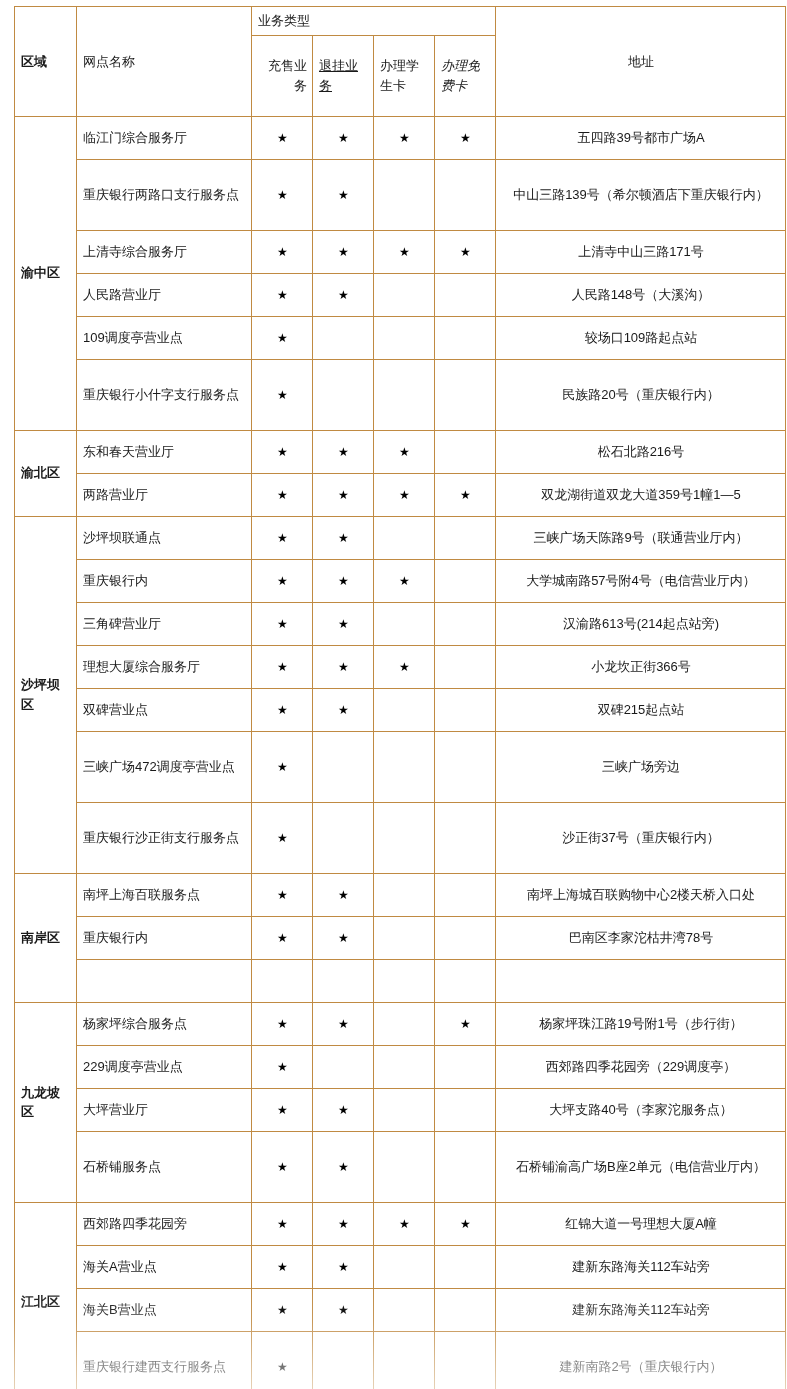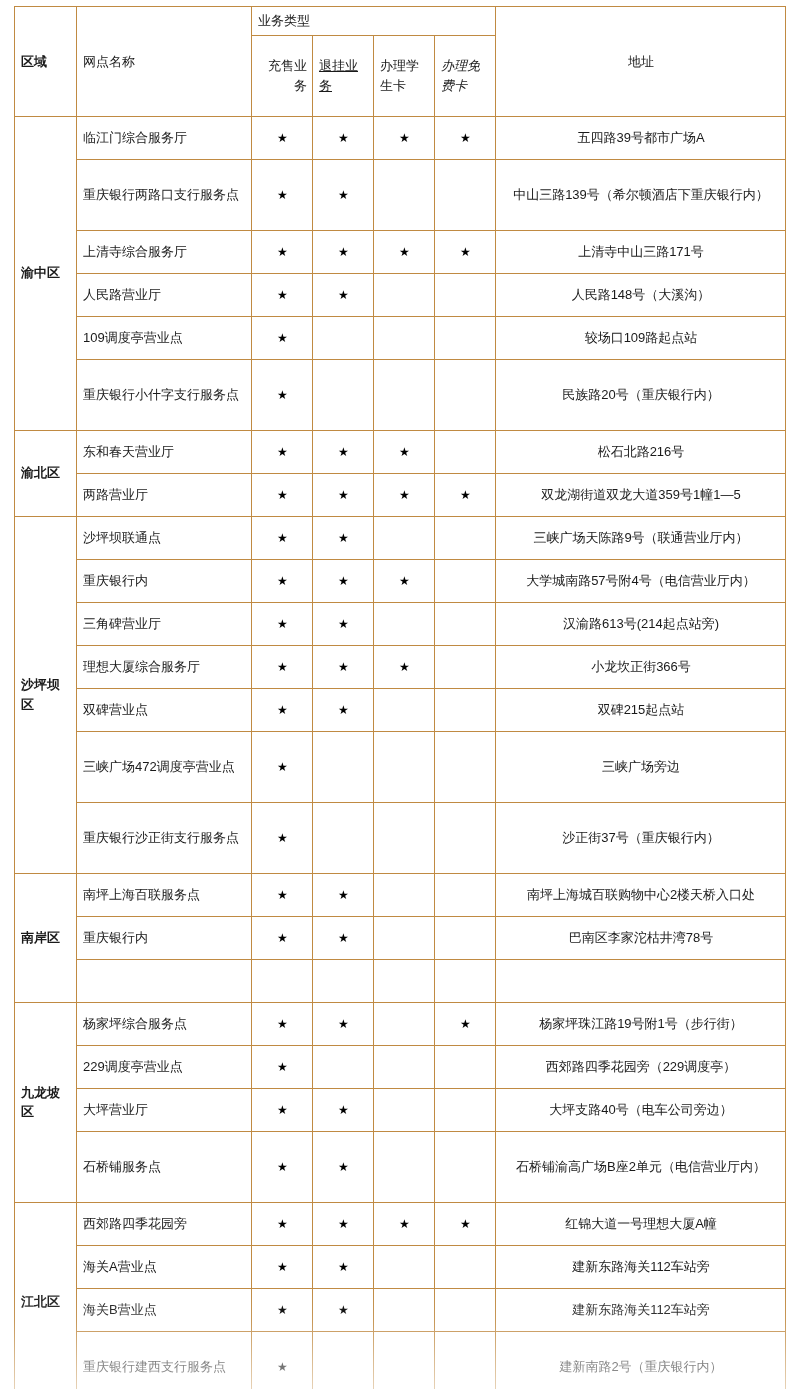--- a/index.html
+++ b/index.html
@@ -304,21 +304,21 @@
           <td class="biz"></td>
           <td class="biz"></td>
           <td class="addr">西郊路四季花园旁（229调度亭）</td>
         </tr>
         <tr>
           <td class="name row-1">大坪营业厅</td>
           <td class="biz"><span class="star">★</span></td>
           <td class="biz"><span class="star">★</span></td>
           <td class="biz"></td>
           <td class="biz"></td>
-          <td class="addr">大坪支路40号（电车公司旁边）</td>
+          <td class="addr">大坪支路40号（李家沱服务点）</td>
         </tr>
         <tr>
           <td class="name tall-2">石桥铺服务点</td>
           <td class="biz"><span class="star">★</span></td>
           <td class="biz"><span class="star">★</span></td>
           <td class="biz"></td>
           <td class="biz"></td>
           <td class="addr">石桥铺渝高广场B座2单元（电信营业厅内）</td>
         </tr>
         <tr>

